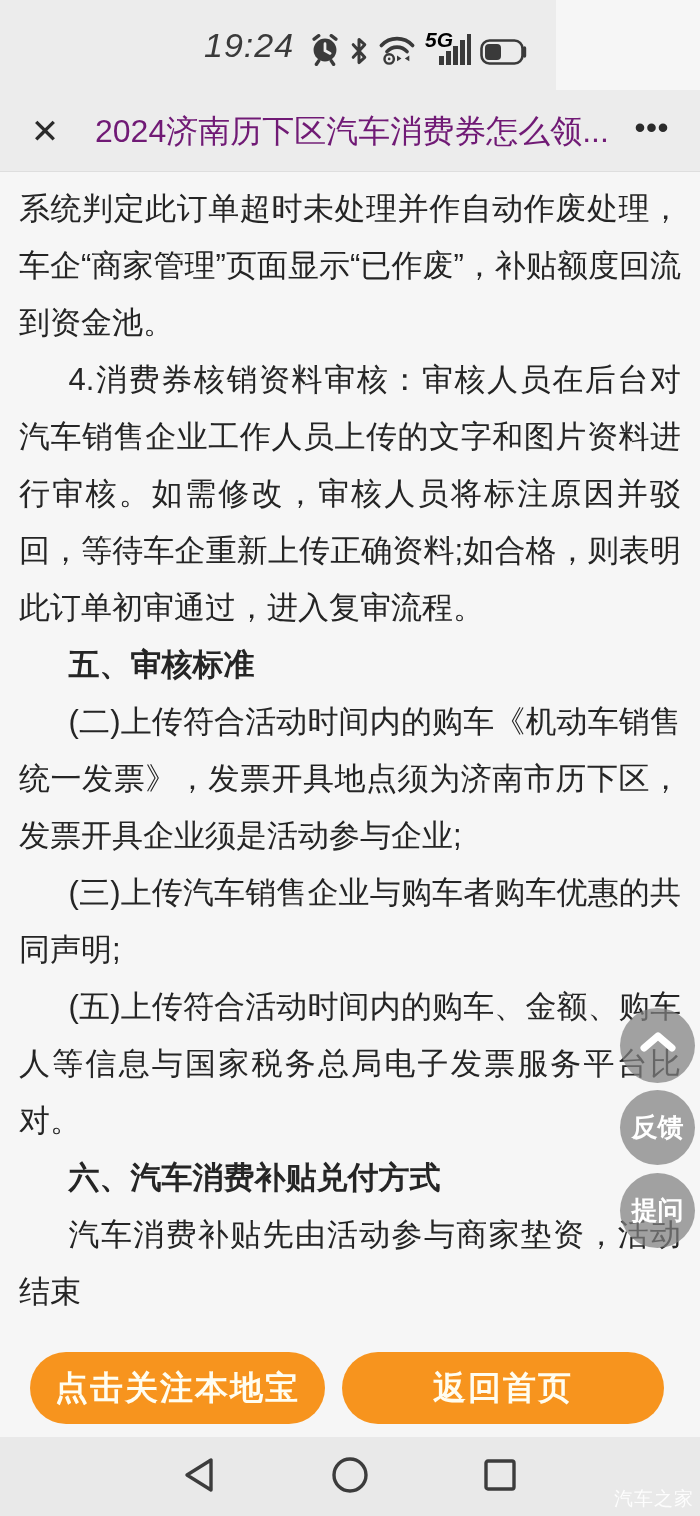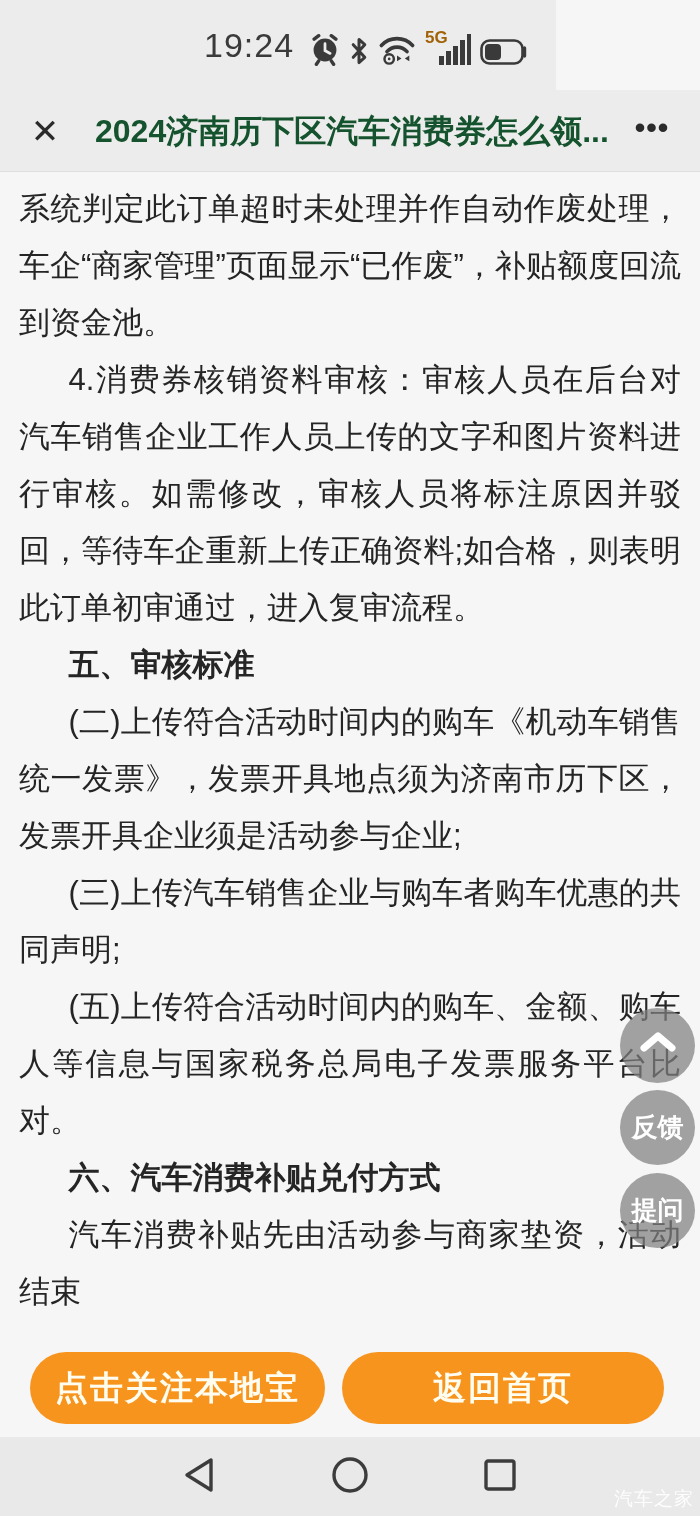--- a/index.html
+++ b/index.html
@@ -1,33 +1,33 @@
 <!DOCTYPE html>
 <html><head>
 <meta charset="utf-8">
 <style>
   html,body{margin:0;padding:0;background:#f6f6f6;}
   .phone{position:relative;width:700px;height:1516px;overflow:hidden;
          font-family:"Liberation Sans","DejaVu Sans",sans-serif;background:#f6f6f6;}
 
   
-  .status-bar{position:absolute;top:0;left:0;width:556px;height:90px;background:#ececec;}
+  .status-bar{position:absolute;top:0;left:0;width:556px;height:90px;background:#ececec;font-style:italic;}
   .status-time{position:absolute;left:204px;top:26px;font-size:34px;color:#3a3a3a;letter-spacing:1px;}
   .status-icons{position:absolute;right:28px;top:30px;display:flex;align-items:flex-end;gap:9px;height:36px;}
   .status-icons svg{display:block;}
   .net-box{position:relative;width:46px;height:36px;}
-  .net-label{position:absolute;left:0;top:-2px;font-size:17px;font-weight:bold;color:#a16207;}
+  .net-label{position:absolute;left:0;top:-2px;font-size:21px;font-weight:bold;color:#000000;}
 
   
   .nav-bar{position:absolute;top:90px;left:0;width:700px;height:82px;background:#ececec;
            border-bottom:1px solid #dedede;box-sizing:border-box;}
   .nav-close{position:absolute;left:22px;top:18px;width:46px;height:46px;border:none;background:none;
              font-size:34px;color:#2b2b2b;line-height:46px;text-align:center;padding:0;cursor:pointer;}
-  .nav-title{position:absolute;left:95px;top:16px;width:515px;height:50px;font-size:32px;font-weight:700;
-             color:#14532d;white-space:nowrap;overflow:hidden;line-height:50px;}
+  .nav-title{position:absolute;left:95px;top:16px;width:515px;height:50px;font-size:32px;font-weight:400;
+             color:#701a75;white-space:nowrap;overflow:hidden;line-height:50px;}
   .nav-more{position:absolute;right:18px;top:8px;width:60px;height:60px;border:none;background:none;
             font-size:30px;font-weight:bold;color:#2b2b2b;letter-spacing:1px;line-height:60px;
             text-align:center;padding:0;cursor:pointer;}
 
   
   .content{position:absolute;top:172px;left:0;width:700px;height:1265px;overflow:hidden;
            padding:8px 19px 0 19px;box-sizing:border-box;background:#f6f6f6;}
   .content p{margin:0;font-size:31px;line-height:57px;color:#252525;text-align:justify;}
   .para{text-indent:1.6em;}
   .flush{text-indent:0;}

